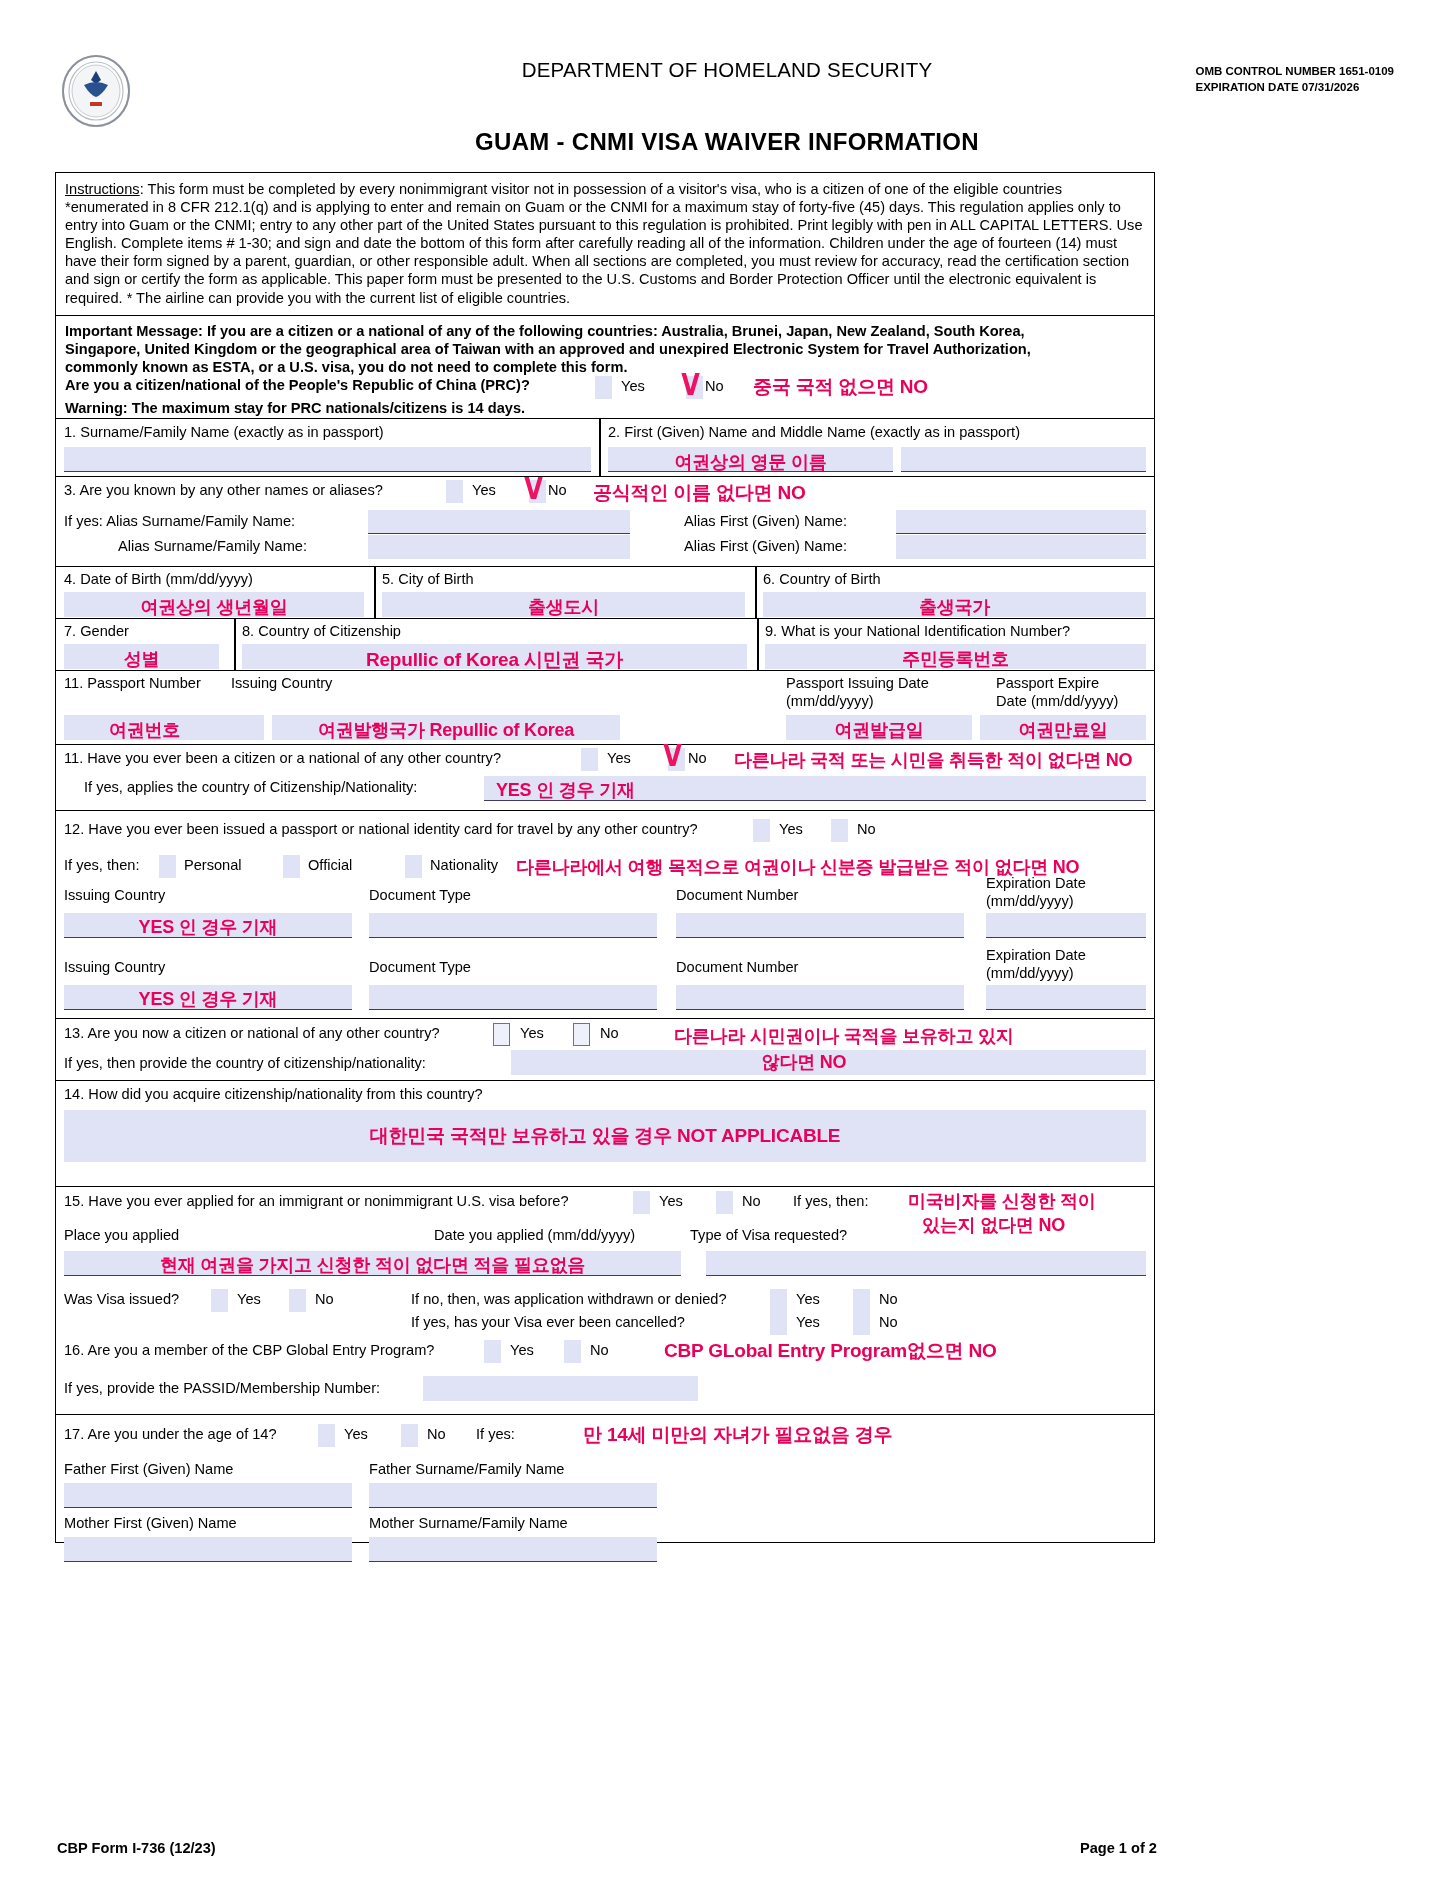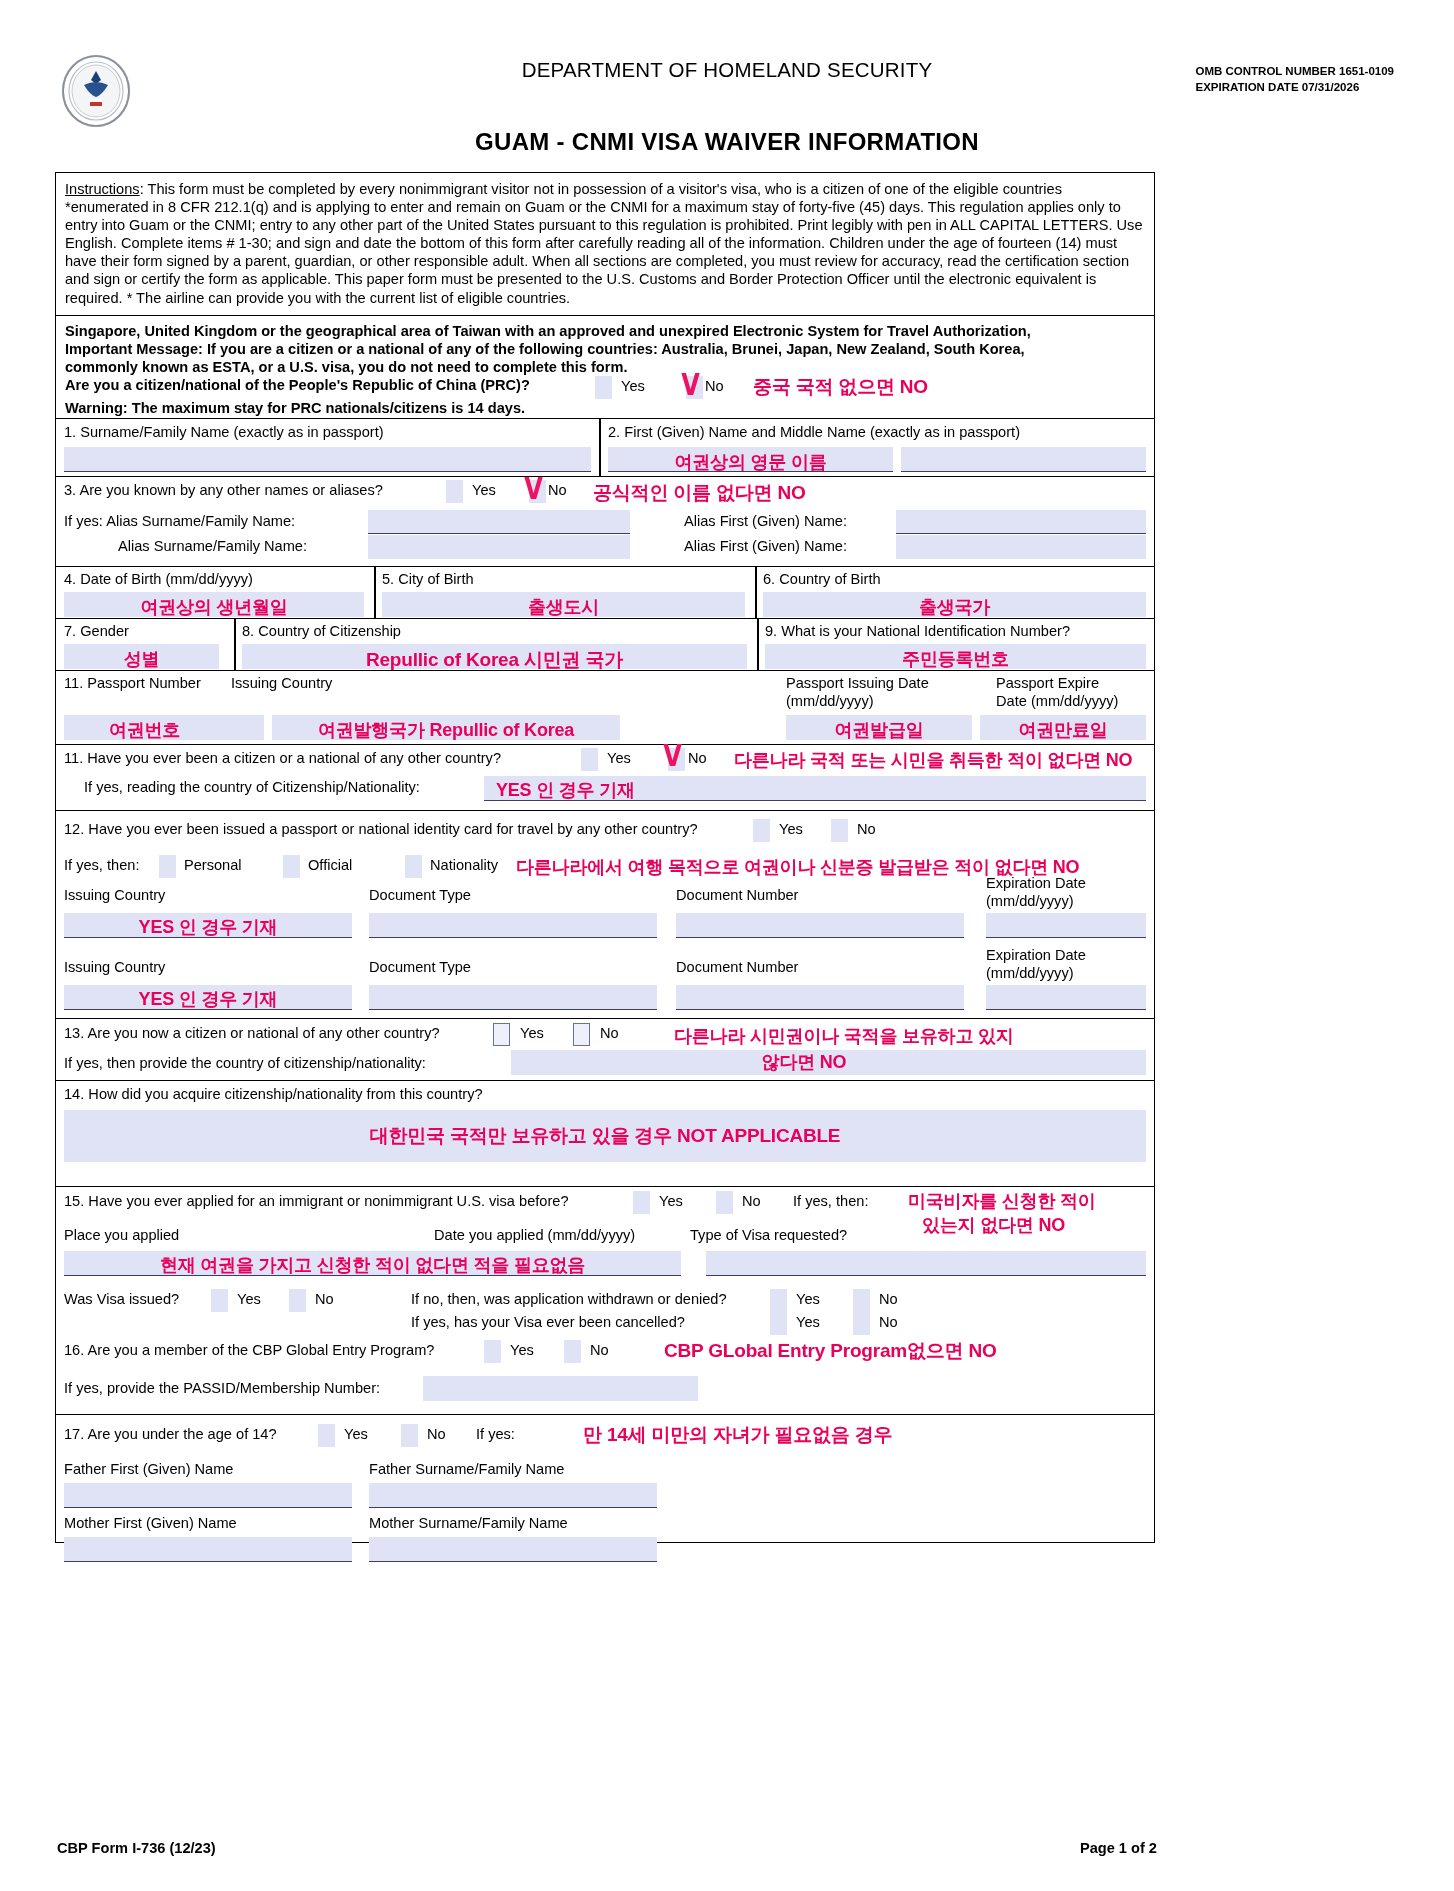--- a/index.html
+++ b/index.html
@@ -135,22 +135,22 @@
     </div>
   </div>
 
   <div class="formbox">
 
     <div class="row instr">
       <u>Instructions</u><span>: This form must be completed by every nonimmigrant visitor not in possession of a visitor's visa, who is a citizen of one of the eligible countries *enumerated in 8 CFR 212.1(q) and is applying to enter and remain on Guam or the CNMI for a maximum stay of forty-five (45) days. This regulation applies only to entry into Guam or the CNMI; entry to any other part of the United States pursuant to this regulation is prohibited. Print legibly with pen in ALL CAPITAL LETTERS. Use English. Complete items # 1-30; and sign and date the bottom of this form after carefully reading all of the information. Children under the age of fourteen (14) must have their form signed by a parent, guardian, or other responsible adult. When all sections are completed, you must review for accuracy, read the certification section and sign or certify the form as applicable.  This paper form must be presented to the U.S. Customs and Border Protection Officer until the electronic equivalent is required. * The airline can provide you with the current list of eligible countries.</span>
     </div>
 
     <div class="row bt important" style="height:103px;">
+      <div>Important Message:  If you are a citizen or a national of any of the following countries: Australia, Brunei, Japan, New Zealand, South Korea,</div>
       <div>Singapore, United Kingdom or the geographical area of Taiwan with an approved and unexpired Electronic System for Travel Authorization,</div>
-      <div>Important Message:  If you are a citizen or a national of any of the following countries: Australia, Brunei, Japan, New Zealand, South Korea,</div>
       <div>commonly known as ESTA, or a U.S. visa, you do not need to complete this form.</div>
       <div style="position:relative;height:23px;">
         <span>Are you a citizen/national of the People's Republic of China (PRC)?</span>
         <span class="cbx" style="left:530px;top:0px;"></span>
         <span class="abs" style="left:556px;top:1px;font-weight:normal;font-size:14.6px;">Yes</span>
         <span class="cbx" style="left:621px;top:0px;"></span>
         <span class="vmark" style="left:614px;top:-6px;">V</span>
         <span class="abs" style="left:640px;top:1px;font-weight:normal;font-size:14.6px;">No</span>
         <span class="kr big" style="left:688px;top:-1px;">중국 국적 없으면 NO</span>
       </div>
@@ -246,21 +246,21 @@
 
     <div class="row bt" style="height:66px;position:relative;">
       <div class="abs lbl" style="left:8px;top:5px;">11. Have you ever been a citizen or a national of any other country?</div>
       <span class="cbx" style="left:525px;top:3px;"></span>
       <span class="abs lbl" style="left:551px;top:5px;">Yes</span>
       <span class="cbx" style="left:612px;top:3px;"></span>
       <span class="vmark" style="left:605px;top:-4px;">V</span>
       <span class="abs lbl" style="left:632px;top:5px;">No</span>
       <span class="kr" style="left:678px;top:3px;">다른나라 국적 또는 시민을 취득한 적이 없다면 NO</span>
 
-      <div class="abs lbl" style="left:28px;top:34px;">If yes, reading the country of Citizenship/Nationality:</div>
+      <div class="abs lbl" style="left:28px;top:34px;">If yes, applies the country of Citizenship/Nationality:</div>
       <div class="fld ul" style="left:428px;top:31px;width:662px;height:25px;"></div>
       <div class="kr" style="left:440px;top:33px;">YES 인 경우 기재</div>
     </div>
 
     <div class="row bt" style="height:190px;position:relative;">
       <div class="abs lbl" style="left:8px;top:10px;">12. Have you ever been issued a passport or national identity card for travel by any other country?</div>
       <span class="cbx" style="left:697px;top:8px;"></span>
       <span class="abs lbl" style="left:723px;top:10px;">Yes</span>
       <span class="cbx" style="left:775px;top:8px;"></span>
       <span class="abs lbl" style="left:801px;top:10px;">No</span>

